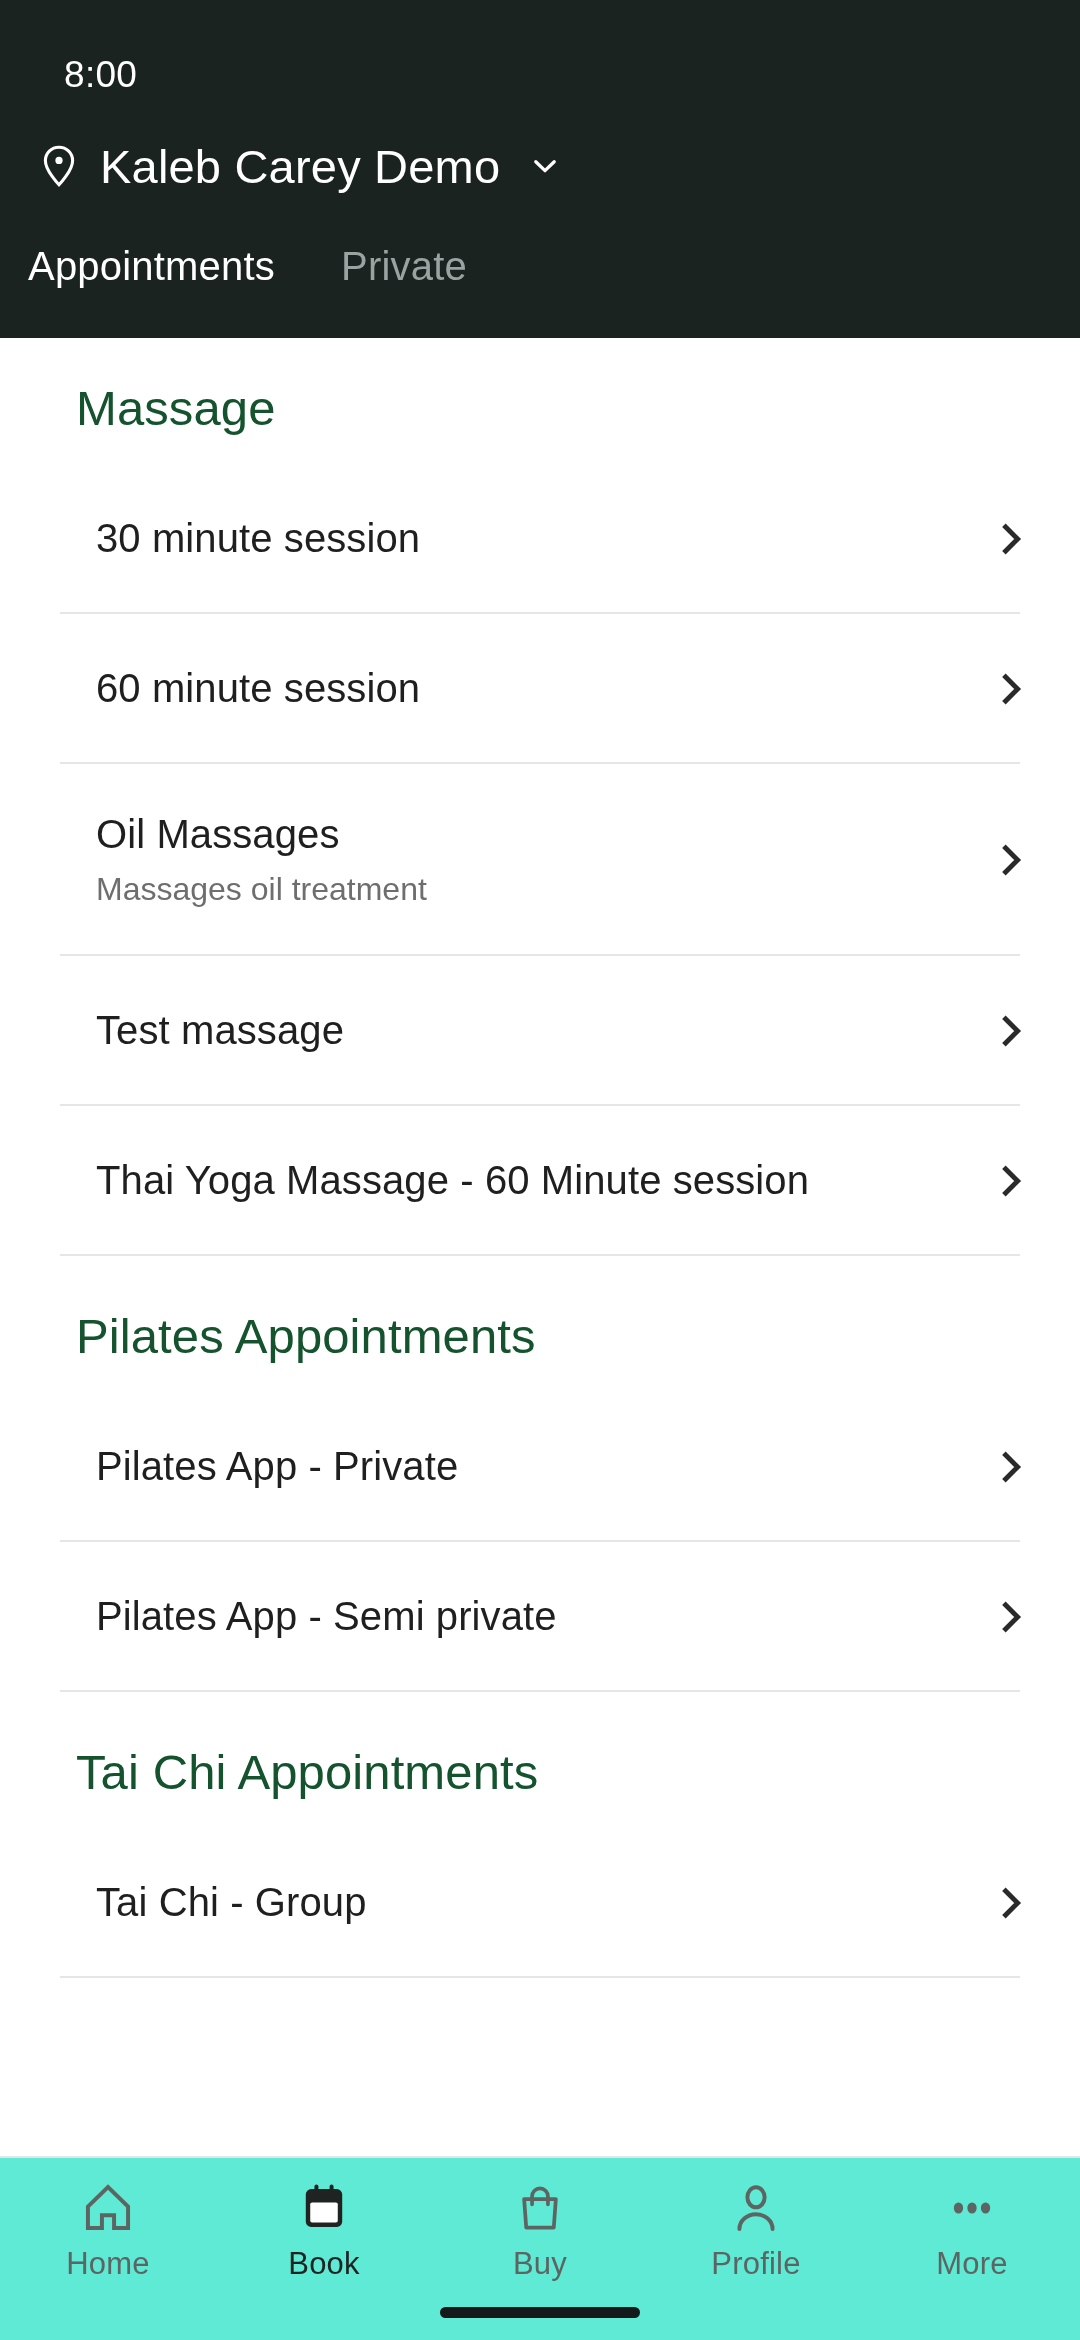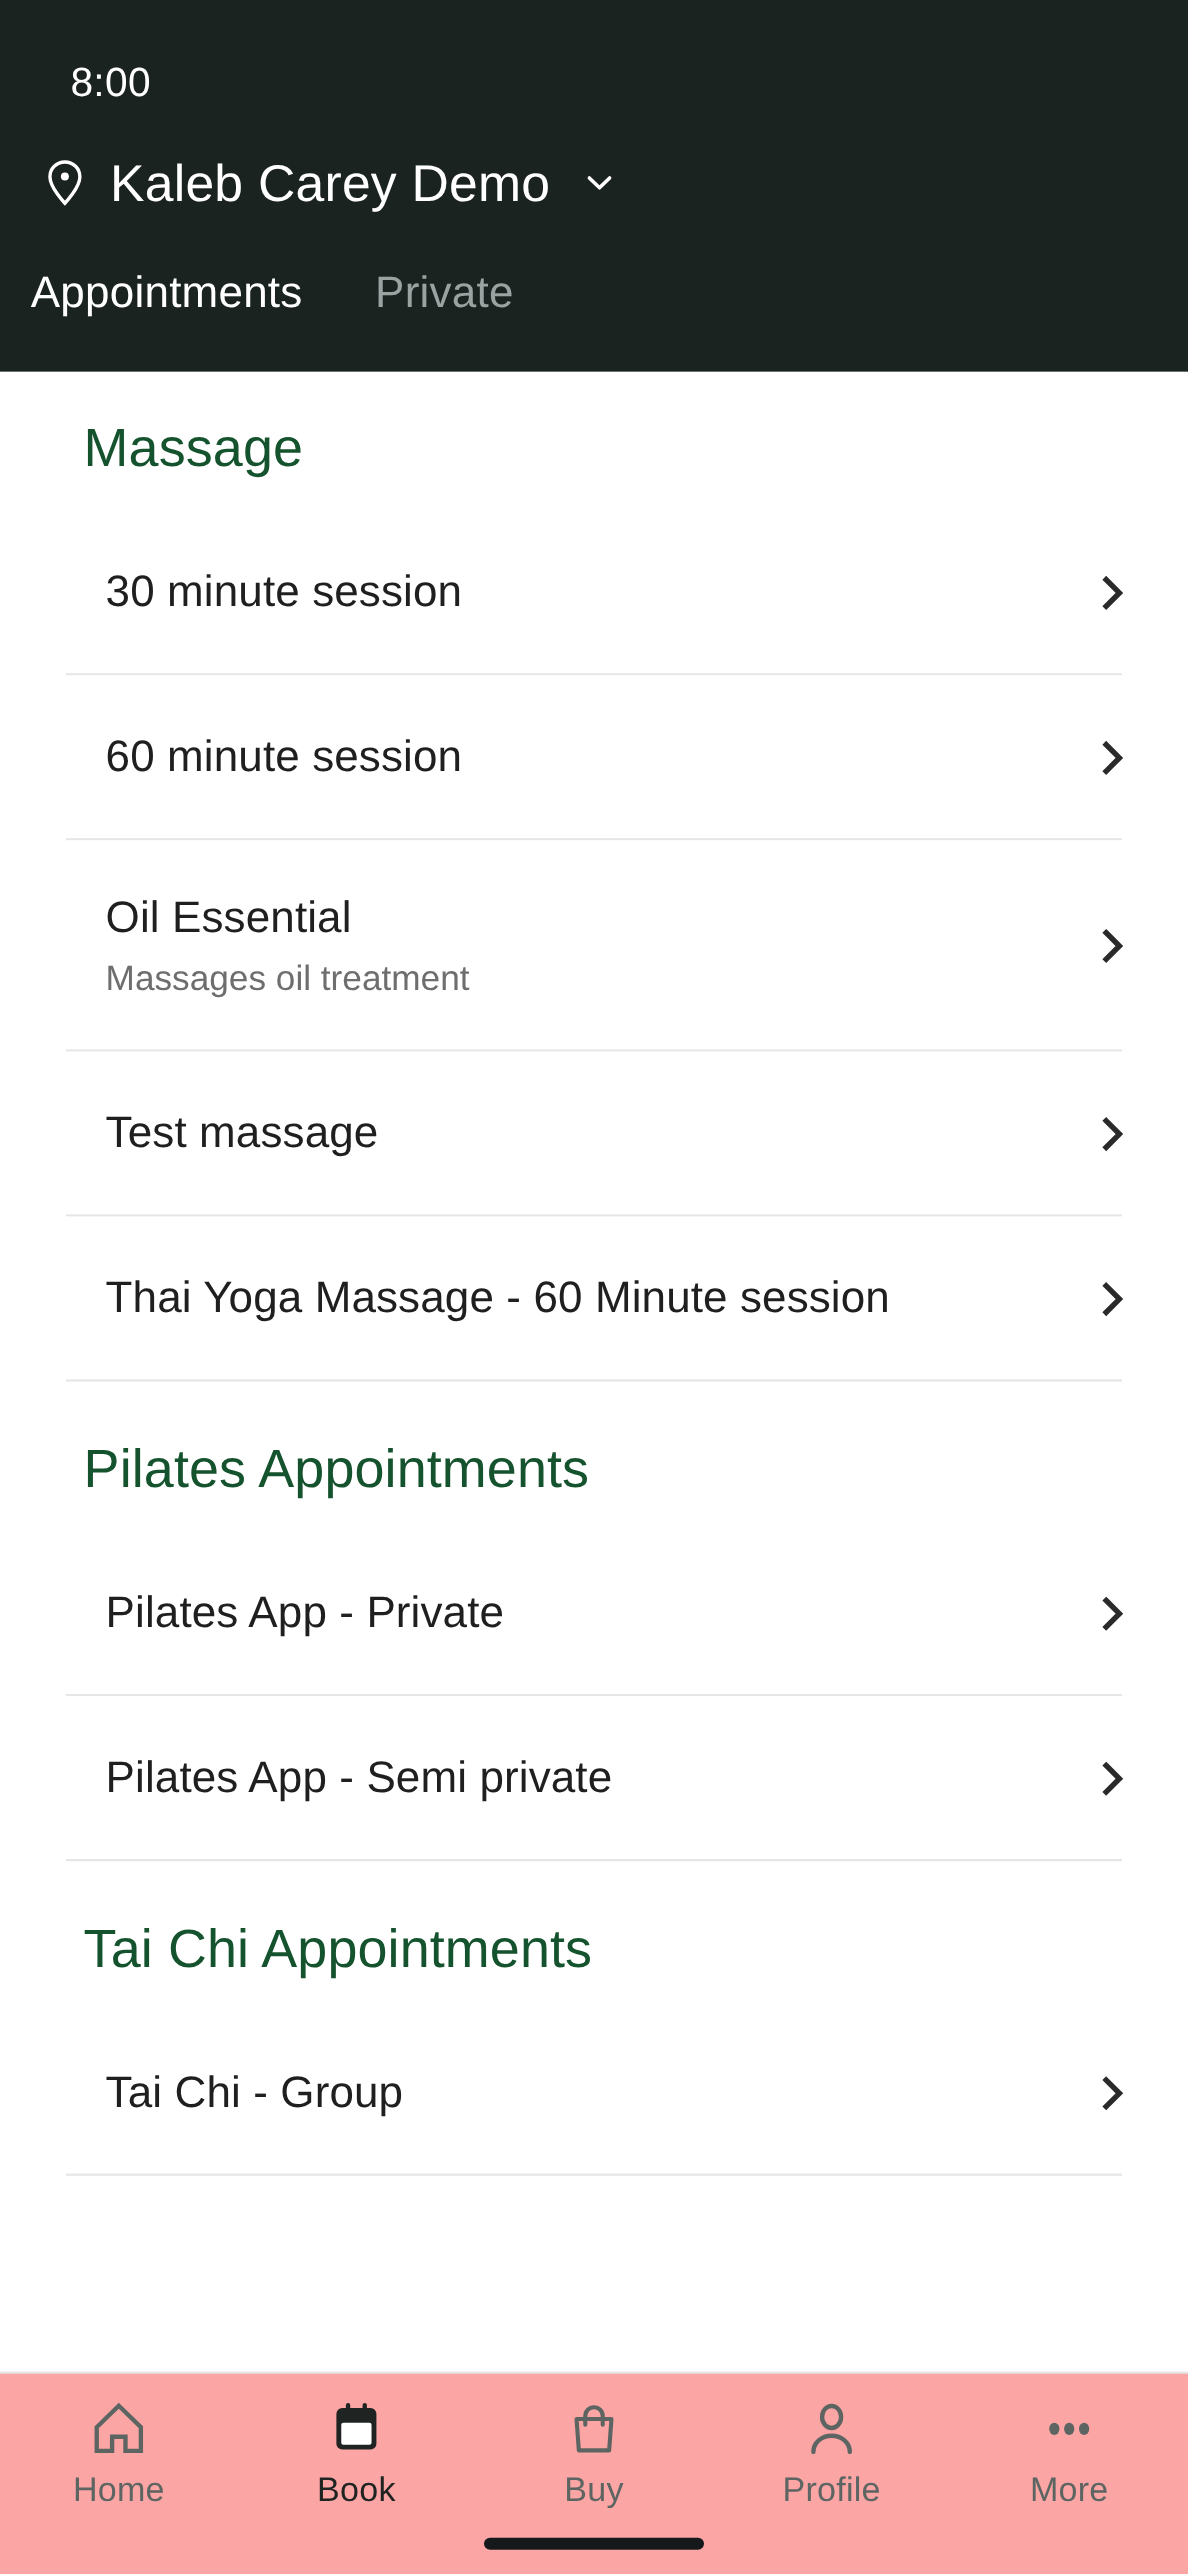--- a/index.html
+++ b/index.html
@@ -154,21 +154,21 @@
     height: 38px;
     flex: 0 0 auto;
     margin-left: 24px;
     display: block;
   }
 
   
   .bottomnav {
     flex: 0 0 auto;
     height: 184px;
-    background: #fca5a5;
+    background: #5eead4;
     border-top: 2px solid #e4e4e4;
     display: flex;
     align-items: flex-start;
     padding-top: 22px;
   }
   .navitem {
     flex: 1 1 0;
     display: flex;
     flex-direction: column;
     align-items: center;
@@ -249,21 +249,21 @@
         <div class="row-texts">
           <span class="row-title">60 minute session</span>
         </div>
         <svg class="chevron-right" viewBox="0 0 24 24">
           <path d="M8.6 4.4 L16.2 12 L8.6 19.6" fill="none" stroke="#2a2a2a" stroke-width="3.1" stroke-linecap="square" stroke-linejoin="miter"></path>
         </svg>
       </div>
 
       <div class="row has-sub">
         <div class="row-texts">
-          <span class="row-title">Oil Essential</span>
+          <span class="row-title">Oil Massages</span>
           <span class="row-sub">Massages oil treatment</span>
         </div>
         <svg class="chevron-right" viewBox="0 0 24 24">
           <path d="M8.6 4.4 L16.2 12 L8.6 19.6" fill="none" stroke="#2a2a2a" stroke-width="3.1" stroke-linecap="square" stroke-linejoin="miter"></path>
         </svg>
       </div>
 
       <div class="row">
         <div class="row-texts">
           <span class="row-title">Test massage</span>

